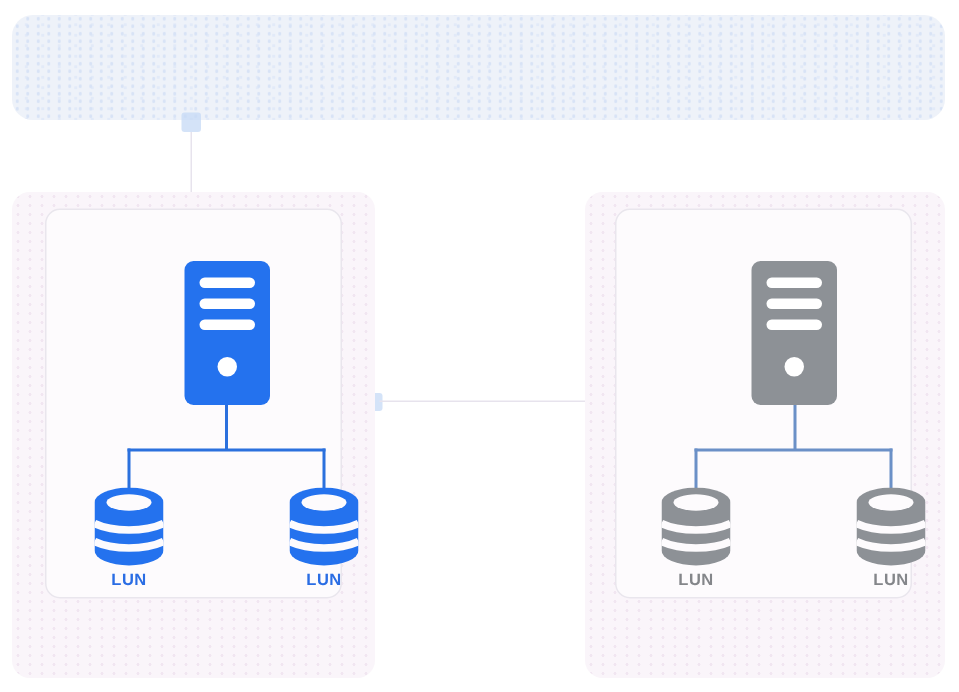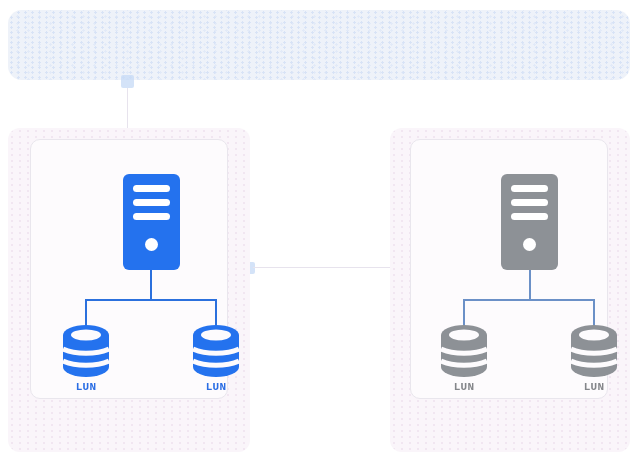--- a/index.html
+++ b/index.html
@@ -1,19 +1,19 @@
 <!DOCTYPE html>
 <html style="--canvas-bg: #ffffff; --banner-bg: #eef2f9; --banner-dot: #d8e3f6; --panel-bg: #faf5fa; --panel-dot: #f1e6f1; --card-bg: #fdfbfd; --card-border: #e9e6ed; --active-accent: #2472ee; --active-line: #2b70dd; --active-label: #2a6de4; --standby-accent: #8d9196; --standby-line: #6b90c7; --standby-label: #84868a; --connector-handle: #c6d9f6; --edge-line: #e7e3ed;"><head>
 <meta charset="utf-8">
 <style>
   html,body{margin:0;padding:0;background:#fff;}
   .canvas{
     position:relative;width:639px;height:461px;overflow:hidden;
     background:var(--canvas-bg,#fff);
-    font-family:Liberation Mono, monospace;
+    font-family:Liberation Sans, sans-serif;
   }
   
   .banner{
     position:absolute;left:8px;top:10px;width:622px;height:70px;
     border-radius:14px;
     background-color:var(--banner-bg,#eef2f9);
     background-image:
       radial-gradient(circle, var(--banner-dot,#d8e3f6) 1px, transparent 1.3px),
       radial-gradient(circle, #e2eaf8 1px, transparent 1.2px);
     background-size:7px 5px, 11px 7px;

